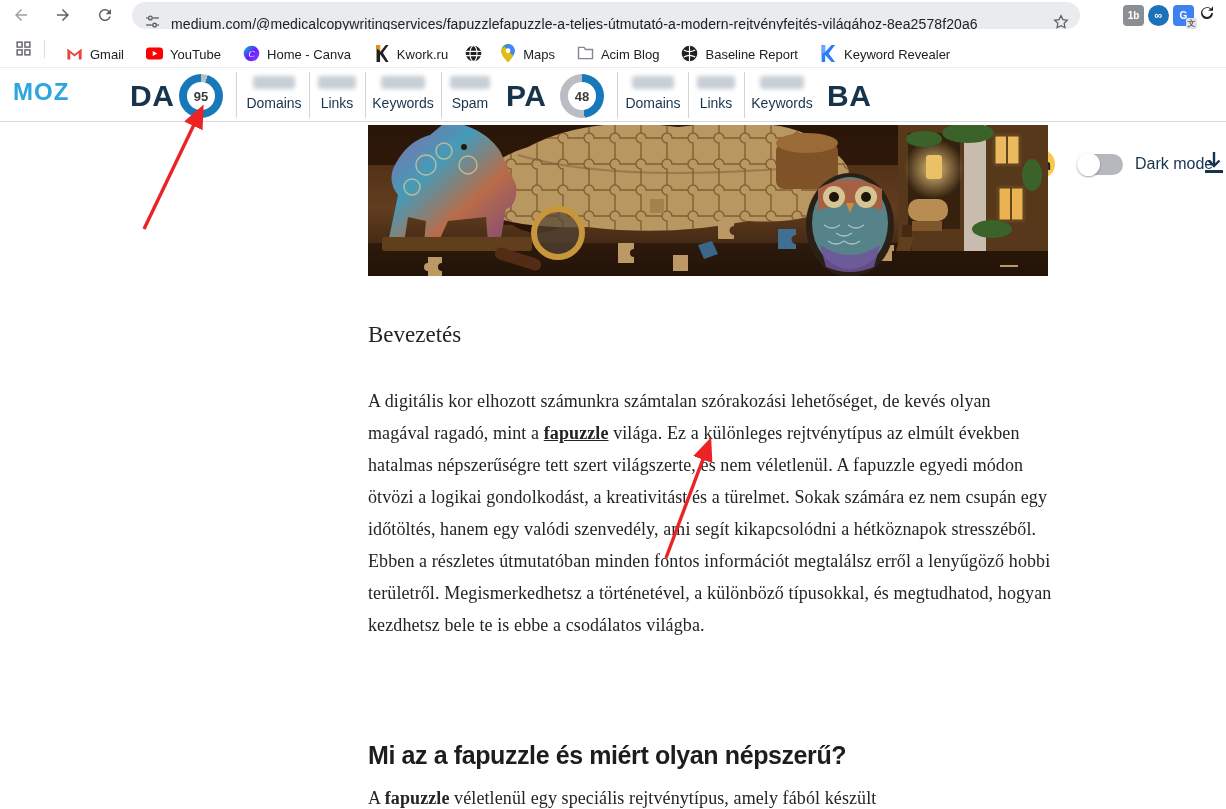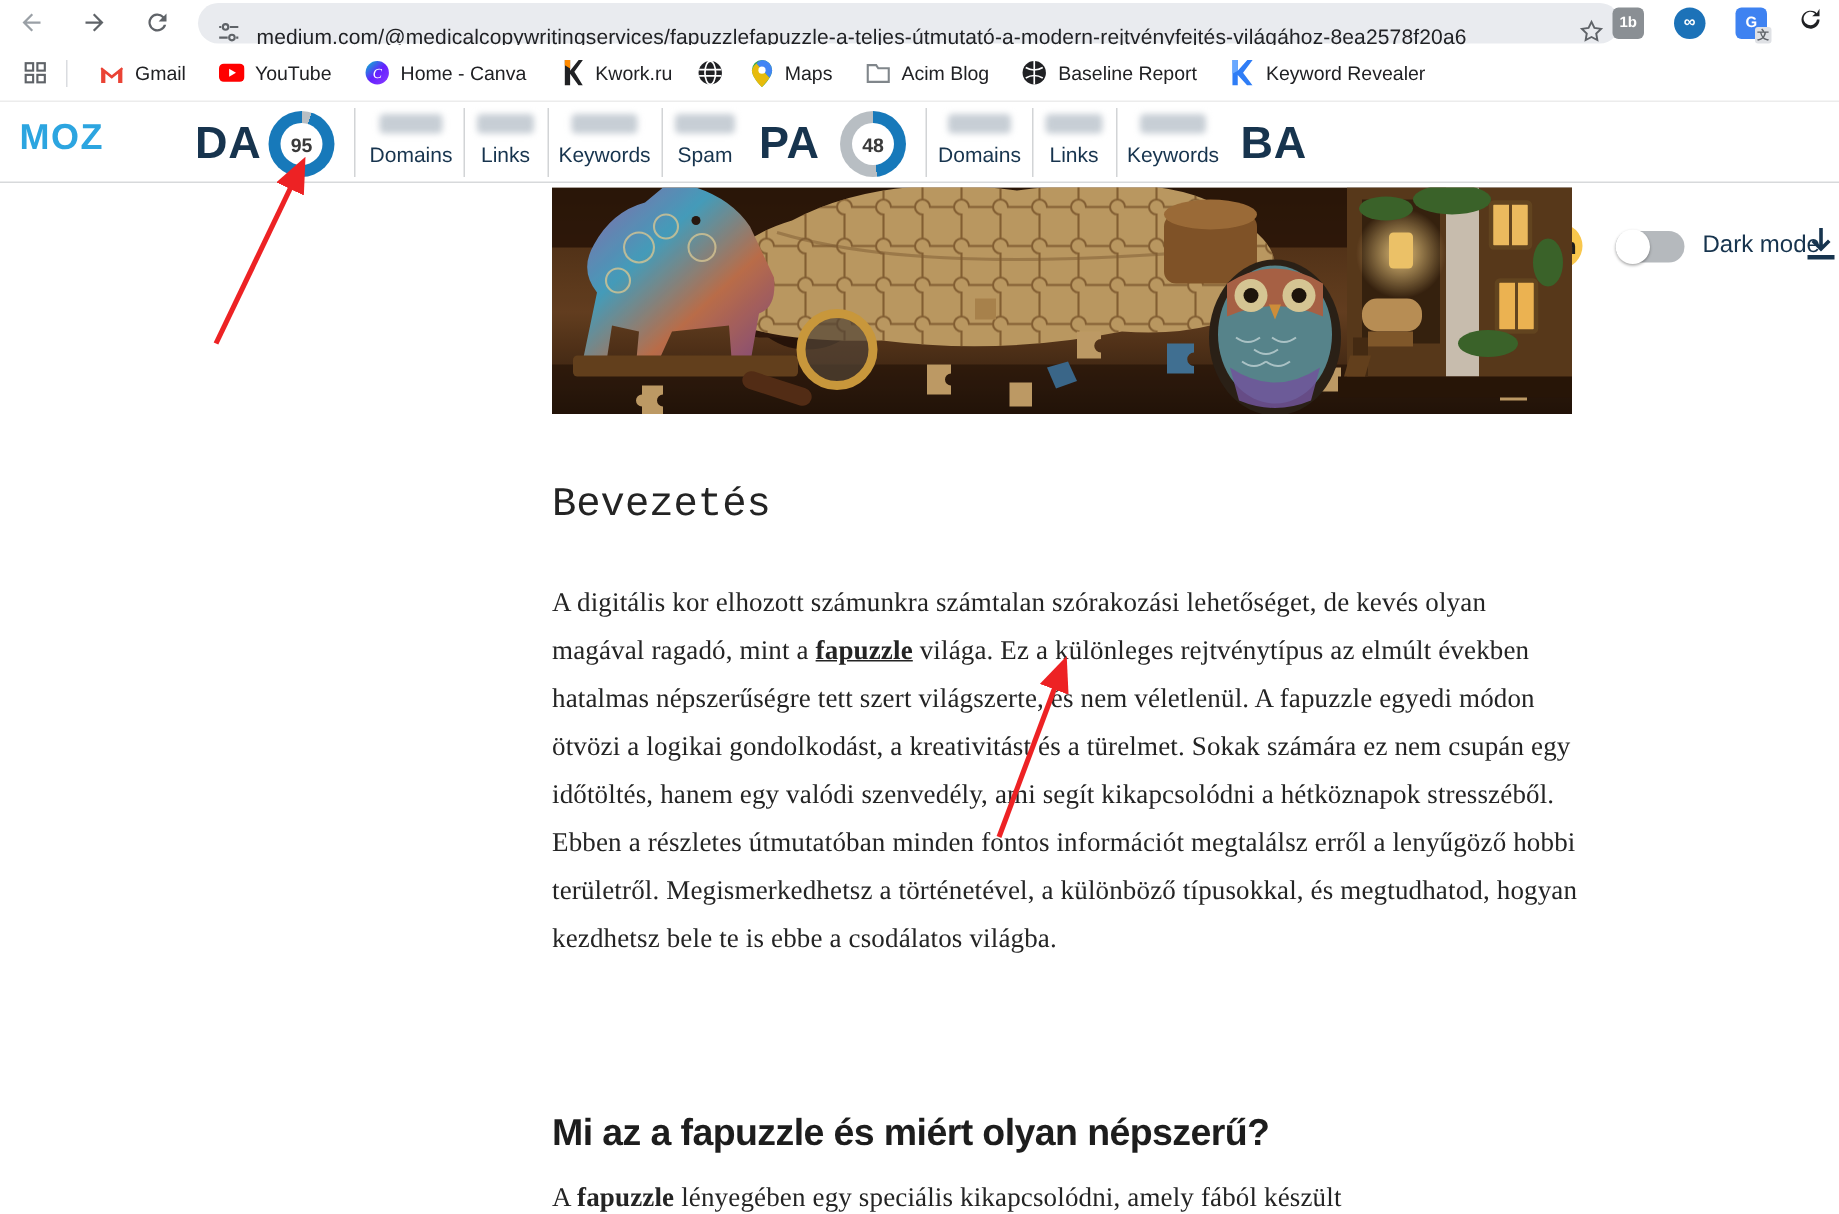--- a/index.html
+++ b/index.html
@@ -5,31 +5,31 @@
   * { margin:0; padding:0; box-sizing:border-box; }
   html,body { width:1226px; height:809px; overflow:hidden; }
   body { font-family:"Liberation Sans", sans-serif; background:#ffffff; position:relative; }
 
   
   .navbar { position:absolute; left:0; top:0; width:1226px; height:30px; background:#ffffff; display:flex; align-items:center; }
   .nav-ico { width:26px; height:26px; display:flex; align-items:center; justify-content:center; color:#5f6368; flex:0 0 auto; cursor:pointer; }
   .nav-ico svg { display:block; }
   .omnibox { position:absolute; left:132px; top:2px; width:948px; height:27px; background:#e9ebef; border-radius:14px; display:flex; align-items:center; padding:16px 10px 0 12px; }
   .omni-url { font-size:14px; color:#202124; white-space:nowrap; overflow:hidden; flex:1 1 auto; margin-left:10px; letter-spacing:.1px; }
-  .ext-tray { position:absolute; right:2px; top:0; height:30px; display:flex; align-items:center; gap:20px; padding-right:8px; }
+  .ext-tray { position:absolute; right:2px; top:0; height:30px; display:flex; align-items:center; gap:4px; padding-right:8px; }
   .ext-badge { width:21px; height:21px; border-radius:4px; display:flex; align-items:center; justify-content:center; font-size:10px; font-weight:bold; color:#fff; }
   .ext-1b { background:#8a8f94; }
   .ext-moz { background:#1c72b8; border-radius:50%; font-size:11px; }
   .ext-translate { background:#3e82f1; position:relative; }
   .ext-translate .zh { position:absolute; right:-3px; bottom:-3px; width:11px; height:11px; background:#dfe1e5; color:#5f6368; border-radius:2px; font-size:8px; line-height:11px; text-align:center; font-weight:bold; }
 
   
   .bookmarks { position:absolute; left:0; top:30px; width:1226px; height:37px; background:#ffffff; display:flex; align-items:center; padding-left:10px; }
   .bm-divider { width:1px; height:18px; background:#dadce0; margin:0 10px 0 8px; }
-  .bm-item { display:flex; align-items:center; gap:7px; padding:0 11px; height:26px; border-radius:13px; cursor:pointer; flex:0 0 auto; }
+  .bm-item { display:flex; align-items:flex-end; gap:7px; padding:0 11px; height:26px; border-radius:13px; cursor:pointer; flex:0 0 auto; }
   .bm-label { font-size:13px; color:#202124; white-space:nowrap; }
   .bm-ico { width:17px; height:17px; display:flex; align-items:center; justify-content:center; }
   .bm-ico svg { display:block; }
 
   
   .mozbar { position:absolute; left:0; top:67px; width:1226px; height:55px; background:#ffffff; border-top:1px solid #ececec; border-bottom:1px solid #d7d9db; }
   .moz-logo { position:absolute; left:13px; top:10px; font-size:24px; font-weight:bold; color:#2ca5e0; letter-spacing:1px; }
   .score-label { position:absolute; top:11px; font-size:30px; font-weight:bold; color:#17344e; letter-spacing:.5px; }
   .donut { position:absolute; top:6px; width:44px; height:44px; border-radius:50%; display:flex; align-items:center; justify-content:center; cursor:pointer; }
   .donut-da { background:conic-gradient(#b8bec3 0 5%, #1779ba 5% 100%); }
@@ -40,21 +40,21 @@
   .metric .blurval { height:13px; border-radius:3px; background:#c7ced5; filter:blur(2px); margin:0 auto 6px auto; }
   .metric .mlabel { font-size:14px; color:#17344e; }
   .premium-btn { position:absolute; left:963px; top:81px; width:92px; height:30px; background:#f9c74d; border:none; border-radius:15px; display:flex; align-items:center; justify-content:center; gap:7px; font-size:15px; font-weight:bold; color:#1d1d1d; cursor:pointer; }
   .toggle { position:absolute; left:1077px; top:86px; width:46px; height:21px; background:#b5b9bd; border-radius:11px; cursor:pointer; }
   .toggle .knob { position:absolute; left:0px; top:-1px; width:23px; height:23px; background:#ffffff; border-radius:50%; box-shadow:0 1px 2px rgba(0,0,0,.35); }
   .darkmode-label { position:absolute; left:1135px; top:87px; font-size:16px; color:#17344e; }
   .dl-btn { position:absolute; left:1203px; top:82px; width:24px; height:28px; color:#17344e; cursor:pointer; }
 
   
   .hero { position:absolute; left:368px; top:125px; width:680px; height:151px; }
-  .intro-heading { position:absolute; left:368px; top:322px; font-family:Liberation Mono, monospace; font-size:27px; color:#242424; }
+  .intro-heading { position:absolute; left:368px; top:322px; font-family:Liberation Serif, serif; font-size:23px; color:#242424; }
   .para { position:absolute; left:368px; width:684px; font-family:"Liberation Serif", serif; font-size:18px; line-height:32px; color:#242424; letter-spacing:.1px; }
   .p1 { top:385px; }
   .p2 { top:782px; }
   .body-link { color:#242424; font-weight:bold; text-decoration:underline; cursor:pointer; }
   .h2 { position:absolute; left:368px; top:741px; font-size:25px; font-weight:bold; color:#1d1d1d; letter-spacing:-0.4px; }
 
   .overlay { position:absolute; left:0; top:0; width:1226px; height:809px; pointer-events:none; }
 </style>
 </head>
 <body>
@@ -410,21 +410,21 @@
 
   <rect width="680" height="151" fill="#000" opacity="0.08"></rect>
 </svg>
 
 <div class="intro-heading">Bevezetés</div>
 
 <p class="para p1"><span>A digitális kor elhozott számunkra számtalan szórakozási lehetőséget, de kevés olyan magával ragadó, mint a </span><a class="body-link">fapuzzle</a><span> világa. Ez a különleges rejtvénytípus az elmúlt években hatalmas népszerűségre tett szert világszerte, és nem véletlenül. A fapuzzle egyedi módon ötvözi a logikai gondolkodást, a kreativitást és a türelmet. Sokak számára ez nem csupán egy időtöltés, hanem egy valódi szenvedély, ami segít kikapcsolódni a hétköznapok stresszéből. Ebben a részletes útmutatóban minden fontos információt megtalálsz erről a lenyűgöző hobbi területről. Megismerkedhetsz a történetével, a különböző típusokkal, és megtudhatod, hogyan kezdhetsz bele te is ebbe a csodálatos világba.</span></p>
 
 <h2 class="h2">Mi az a fapuzzle és miért olyan népszerű?</h2>
 
-<p class="para p2"><span>A </span><strong>fapuzzle</strong><span> lényegében egy speciális kikapcsolódni, amely fából készült</span></p>
+<p class="para p2"><span>A </span><strong>fapuzzle</strong><span> véletlenül egy speciális rejtvénytípus, amely fából készült</span></p>
 
 <svg class="overlay" viewBox="0 0 1226 809">
   <defs>
     <marker id="ah" markerWidth="7" markerHeight="7" refX="5.2" refY="3" orient="auto">
       <path d="M0 0 L7 3 L0 6 z" fill="#ed2224"></path>
     </marker>
   </defs>
   <line x1="144" y1="229" x2="201" y2="110" stroke="#ed2224" stroke-width="3.4" marker-end="url(#ah)"></line>
   <line x1="666" y1="558" x2="709" y2="443" stroke="#ed2224" stroke-width="3.4" marker-end="url(#ah)"></line>
 </svg>

